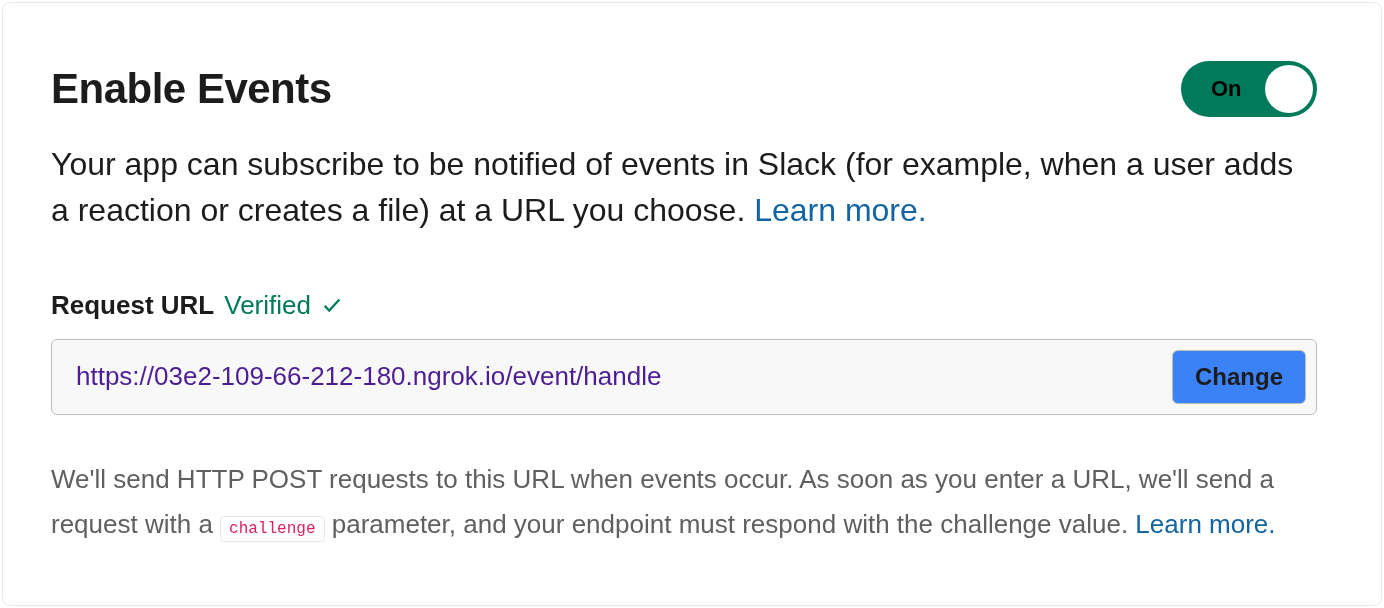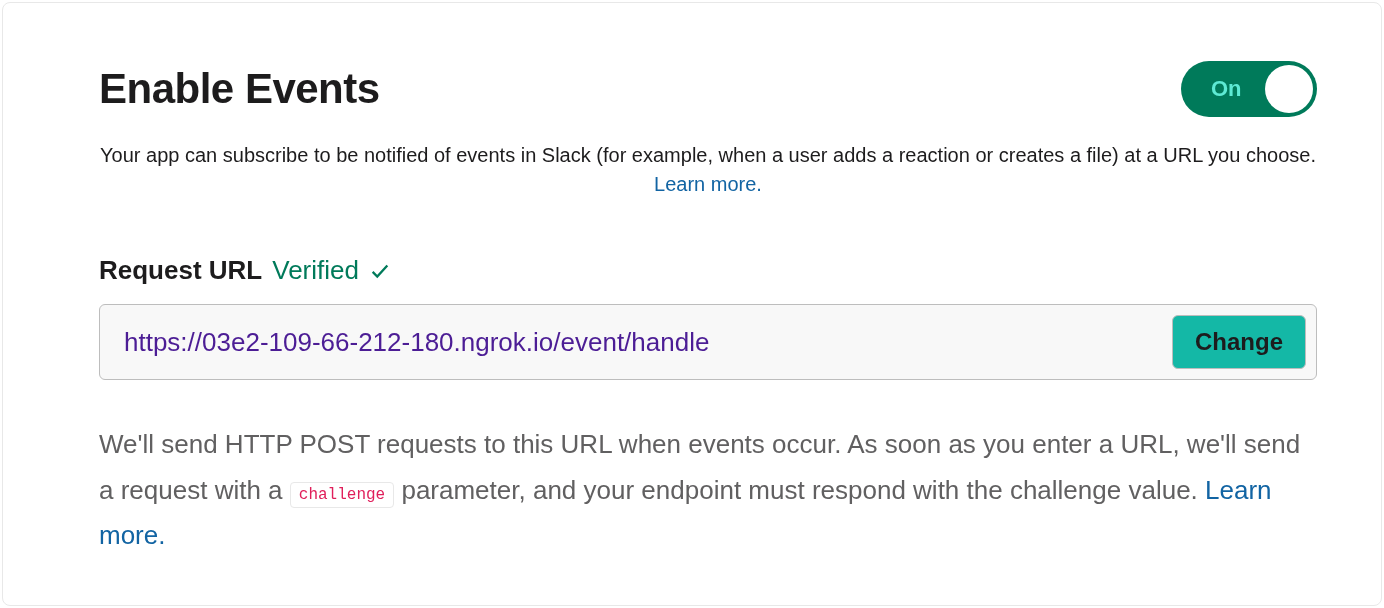--- a/index.html
+++ b/index.html
@@ -11,21 +11,21 @@
       font-family: -apple-system, BlinkMacSystemFont, "Segoe UI", Helvetica, Arial, sans-serif;
       background: #fff;
       color: #1d1c1d;
       width: 1384px;
       height: 608px;
     }
     .panel {
       border: 1px solid #e8e8e8;
       border-radius: 8px;
       margin: 2px;
-      padding: 58px 64px 40px 96px;
+      padding: 58px 64px 40px 48px;
       height: 604px;
     }
     .header-row {
       display: flex;
       justify-content: space-between;
       align-items: center;
       margin-bottom: 24px;
     }
     .title {
       font-size: 42px;
@@ -37,40 +37,39 @@
       position: relative;
       width: 136px;
       height: 56px;
       background: #007a5a;
       border-radius: 28px;
       cursor: pointer;
       display: flex;
       align-items: center;
     }
     .toggle-label {
-      color: #5eead4;
+      color: #000000;
       font-size: 22px;
       font-weight: 700;
       margin-left: 30px;
     }
     .toggle-knob {
       position: absolute;
       right: 4px;
       top: 4px;
       width: 48px;
       height: 48px;
       background: #fff;
       border-radius: 50%;
     }
     .description {
-      font-size: 20px;
+      font-size: 32px;
       line-height: 1.45;
       color: #1d1c1d;
       margin-bottom: 56px;
-      text-align: center;
     }
     .link {
       color: #1264a3;
       cursor: pointer;
     }
     .field-label-row {
       font-size: 26px;
       font-weight: 700;
       color: #1d1c1d;
       margin-bottom: 18px;
@@ -100,21 +99,21 @@
     }
     .url-text {
       flex: 1;
       font-size: 26px;
       color: #4c1d95;
       background: transparent;
       border: none;
       outline: none;
     }
     .change-btn {
-      background: #14b8a6;
+      background: #3b82f6;
       border: 1px solid #bdbdbd;
       border-radius: 6px;
       padding: 12px 22px;
       font-size: 24px;
       font-weight: 700;
       color: #1d1c1d;
       cursor: pointer;
     }
     .footer-text {
       font-size: 26px;

